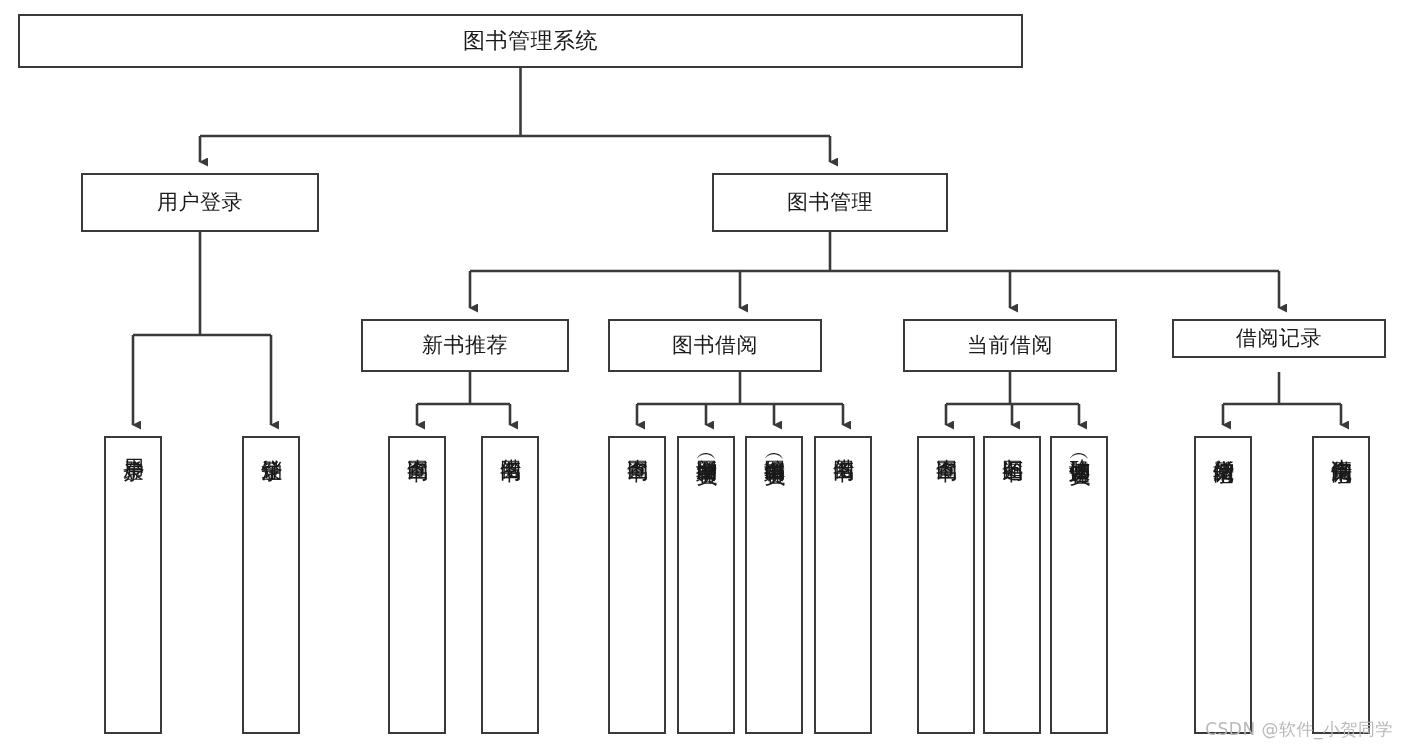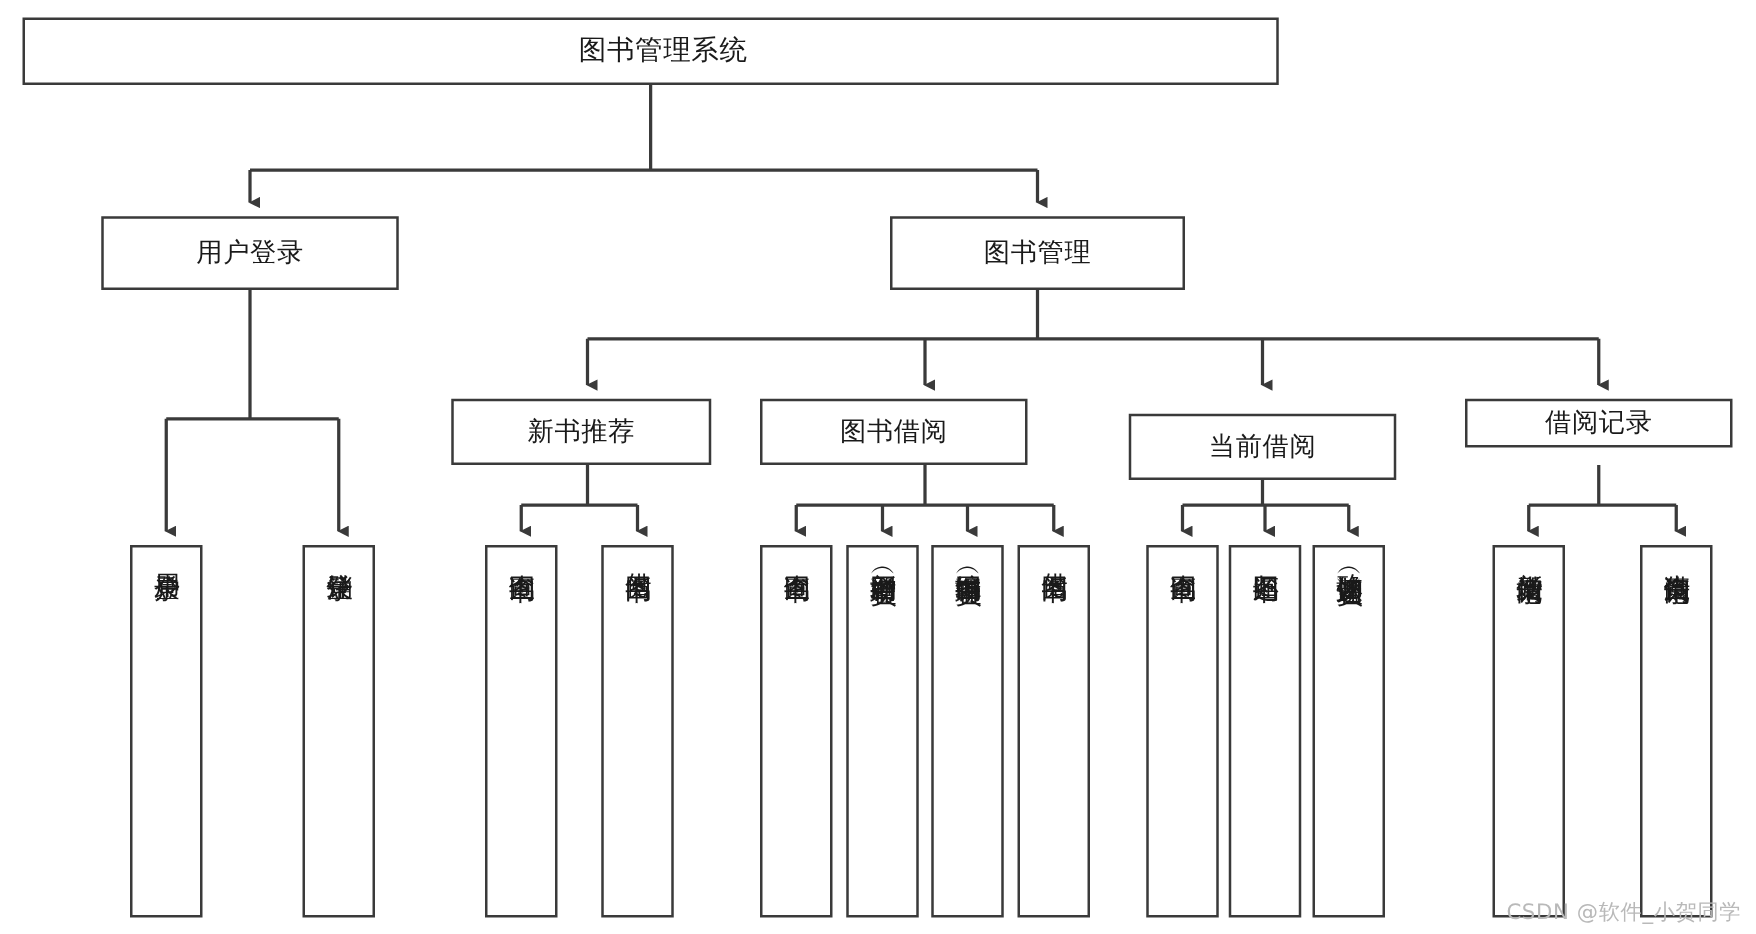--- a/index.html
+++ b/index.html
@@ -129,21 +129,21 @@
       </div>
       <div class="node horizontal" style="left: 712px; top: 173px; width: 236px; height: 59px;">
         <span class="node-label">图书管理</span>
       </div>
       <div class="node horizontal" style="left: 361px; top: 319px; width: 208px; height: 53px;">
         <span class="node-label">新书推荐</span>
       </div>
       <div class="node horizontal" style="left: 608px; top: 319px; width: 214px; height: 53px;">
         <span class="node-label">图书借阅</span>
       </div>
-      <div class="node horizontal" style="left: 903px; top: 319px; width: 214px; height: 53px; margin-top: 12px;">
+      <div class="node horizontal" style="left: 903px; top: 319px; width: 214px; height: 53px;">
         <span class="node-label">当前借阅</span>
       </div>
       <div class="node horizontal" style="left: 1172px; top: 319px; width: 214px; height: 39px;">
         <span class="node-label">借阅记录</span>
       </div>
       <div class="node vertical" style="left: 104px; top: 436px; width: 58px; height: 298px;">
         <span class="node-label">用户登录</span>
       </div>
       <div class="node vertical" style="left: 242px; top: 436px; width: 58px; height: 298px;">
         <span class="node-label">注销登录</span>

